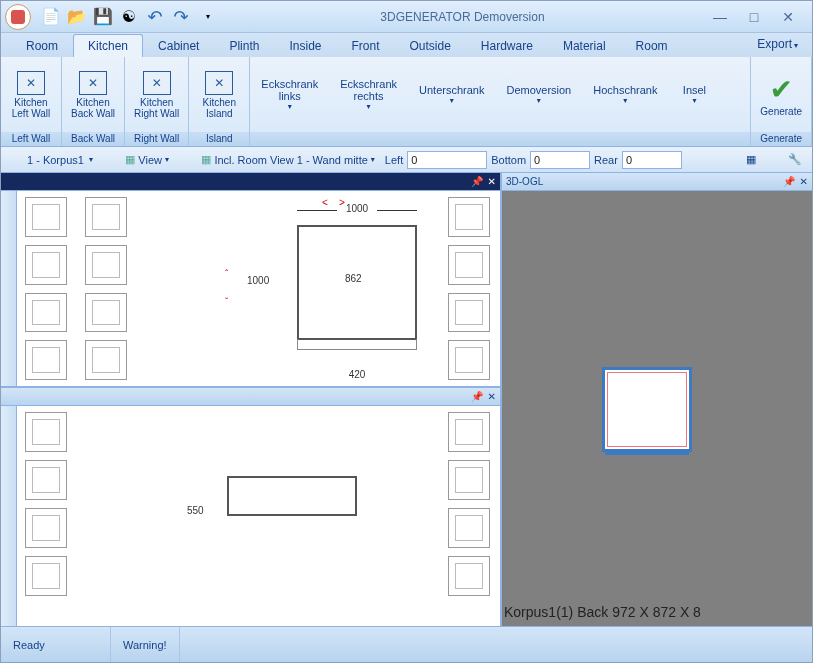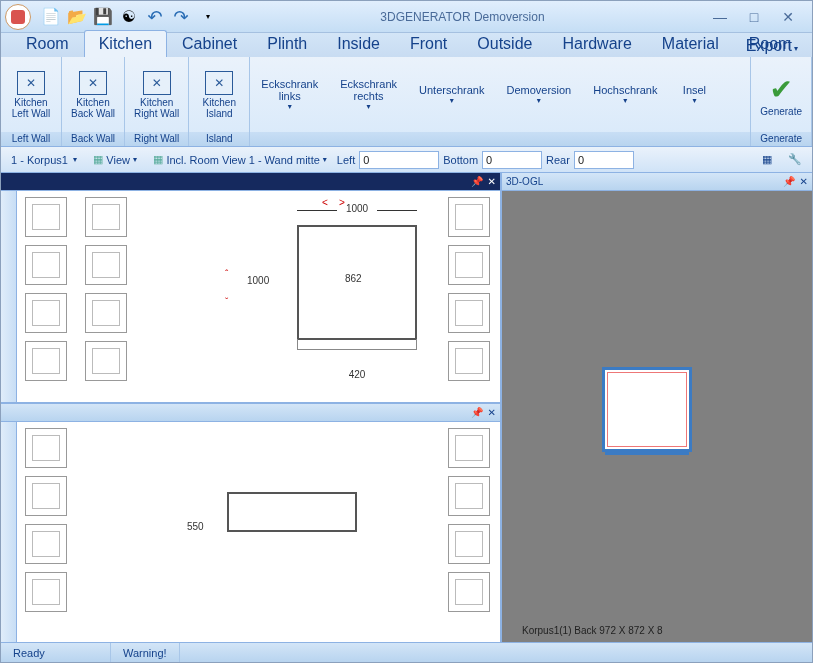--- a/index.html
+++ b/index.html
@@ -9,21 +9,21 @@
     .titlebar { height: 32px; background: linear-gradient(#e1eefd, #c5def5); display: flex; align-items: center; padding: 0 4px; border-bottom: 1px solid #a5c0e0; }
     .app-icon { width: 26px; height: 26px; background: white; border: 1px solid #c96; border-radius: 50%; margin-right: 8px; position: relative; }
     .app-icon::after { content: ''; position: absolute; top: 5px; left: 5px; width: 14px; height: 14px; background: #d9534f; border-radius: 3px; }
     .quick-toolbar { display: flex; gap: 2px; align-items: center; }
     .quick-btn { width: 24px; height: 24px; display: flex; align-items: center; justify-content: center; cursor: pointer; border-radius: 2px; }
     .title { flex: 1; text-align: center; color: #4a6b99; font-size: 12px; }
     .window-controls { display: flex; gap: 6px; padding-right: 6px; }
     .window-btn { width: 28px; height: 18px; display: flex; align-items: center; justify-content: center; color: #4a6b99; cursor: pointer; font-size: 14px; }
     
     
-    .menu-tabs { height: 24px; background: linear-gradient(#d3e5f7, #c8dcf2); display: flex; align-items: flex-end; padding: 0 10px; font-size: 16px; position: relative; }
+    .menu-tabs { height: 24px; background: linear-gradient(#d3e5f7, #c8dcf2); display: flex; align-items: flex-end; padding: 0 10px; font-size: 12px; position: relative; }
     .menu-tab { padding: 4px 14px; color: #15428b; cursor: pointer; border: 1px solid transparent; border-bottom: none; border-radius: 3px 3px 0 0; }
     .menu-tab.active { background: #eaf2fb; border-color: #8db2e3; }
     .menu-right { position: absolute; right: 14px; top: 4px; color: #15428b; cursor: pointer; }
     
     
     .ribbon { height: 90px; background: linear-gradient(#eaf2fb, #d8e9fa); display: flex; border-bottom: 1px solid #8db2e3; }
     .ribbon-group { display: flex; flex-direction: column; border-right: 1px solid #a8c6e8; }
     .ribbon-items { display: flex; flex: 1; padding: 2px; gap: 4px; }
     .ribbon-btn { display: flex; flex-direction: column; align-items: center; padding: 4px 6px; cursor: pointer; border: 1px solid transparent; border-radius: 3px; color: #15428b; font-size: 10px; min-width: 48px; justify-content: center; }
     .ribbon-btn.kitchen { min-width: 56px; }
@@ -31,21 +31,21 @@
     .ribbon-btn .lbl { text-align: center; line-height: 1.1; }
     .ribbon-btn.kitchen .icon { width: 28px; height: 24px; border: 1px solid #2a5a99; background: #e6f0fa; position: relative; }
     .ribbon-btn.kitchen .icon::after { content: '✕'; color: #2a5a99; font-size: 12px; }
     .ribbon-group-label { text-align: center; font-size: 10px; color: #15428b; padding: 1px 0 2px; background: linear-gradient(#c8def5, #b8d4ef); }
     .ribbon-btn.drop::after { content: ' ▾'; font-size: 8px; }
     .ribbon-btn.text-only { padding: 4px 8px; font-size: 11px; justify-content: center; }
     .generate-icon { color: #3a9b3a; font-size: 28px; }
     
     
     .sec-toolbar { height: 26px; background: linear-gradient(#eaf2fb, #d0e3f7); display: flex; align-items: center; padding: 0 4px; gap: 4px; font-size: 11px; color: #15428b; border-bottom: 1px solid #8db2e3; }
-    .sec-item { padding: 2px 6px; display: flex; align-items: center; gap: 3px; cursor: pointer; }
+    .sec-item { padding: 2px 6px; display: flex; align-items: center; gap: 3px; cursor: pointer; margin-left: 16px; }
     .sec-input { width: 60px; height: 18px; border: 1px solid #8db2e3; background: white; font-size: 11px; padding: 0 3px; color: #222; }
     
     
     .workspace { flex: 1; display: flex; background: white; min-height: 0; }
     .left-panel { flex: 1; display: flex; flex-direction: column; border-right: 2px solid #8db2e3; min-width: 0; }
     .right-panel { width: 310px; display: flex; flex-direction: column; background: #808080; }
     
     .panel-header { height: 18px; background: linear-gradient(#d3e5f7, #b8d4ef); display: flex; align-items: center; justify-content: flex-end; padding: 0 4px; gap: 4px; font-size: 10px; color: #15428b; border-bottom: 1px solid #8db2e3; }
     .panel-header.dark { background: #15295e; color: white; }
     .panel-header .title-left { flex: 1; text-align: left; padding-left: 4px; }
@@ -80,24 +80,24 @@
     .cabinet-side { width: 130px; height: 40px; border: 2px solid #555; background: white; margin-left: 20px; }
     .dim-side-left { position: absolute; top: 14px; left: -20px; font-size: 10px; color: #333; margin-top: 15px; }
     
     
     .ogl-header { background: linear-gradient(#d3e5f7, #b8d4ef); height: 18px; font-size: 10px; color: #15428b; display: flex; align-items: center; padding: 0 4px; border-bottom: 1px solid #8db2e3; }
     .ogl-header span:first-child { flex: 1; }
     .ogl-canvas { flex: 1; background: #808080; position: relative; }
     .cabinet-3d { position: absolute; top: 176px; left: 100px; width: 90px; height: 85px; border: 3px solid #3b7bc4; background: white; }
     .cabinet-3d::after { content: ''; position: absolute; bottom: -6px; left: 0; right: 0; height: 3px; background: #3b7bc4; }
     .cabinet-3d::before { content: ''; position: absolute; top: 2px; left: 2px; right: 2px; bottom: 2px; border: 1px solid #e77; }
-    .ogl-status { position: absolute; bottom: 6px; left: 20px; font-size: 10px; color: #222; }
-    
-    
-    .statusbar { height: 20px; background: linear-gradient(#d3e5f7, #b8d4ef); display: flex; align-items: center; font-size: 11px; color: #15428b; border-top: 1px solid #8db2e3; }
+    .ogl-status { position: absolute; bottom: 6px; left: 2px; font-size: 14px; color: #222; }
+    
+    
+    .statusbar { height: 36px; background: linear-gradient(#d3e5f7, #b8d4ef); display: flex; align-items: center; font-size: 11px; color: #15428b; border-top: 1px solid #8db2e3; }
     .status-cell { padding: 0 12px; border-right: 1px solid #a8c6e8; height: 100%; display: flex; align-items: center; }
     
     .dropdown-arrow::after { content: '▾'; font-size: 8px; margin-left: 2px; }
   </style>
 </head>
 <body>
 
 <div class="titlebar">
   <div class="app-icon"></div>
   <div class="quick-toolbar">

